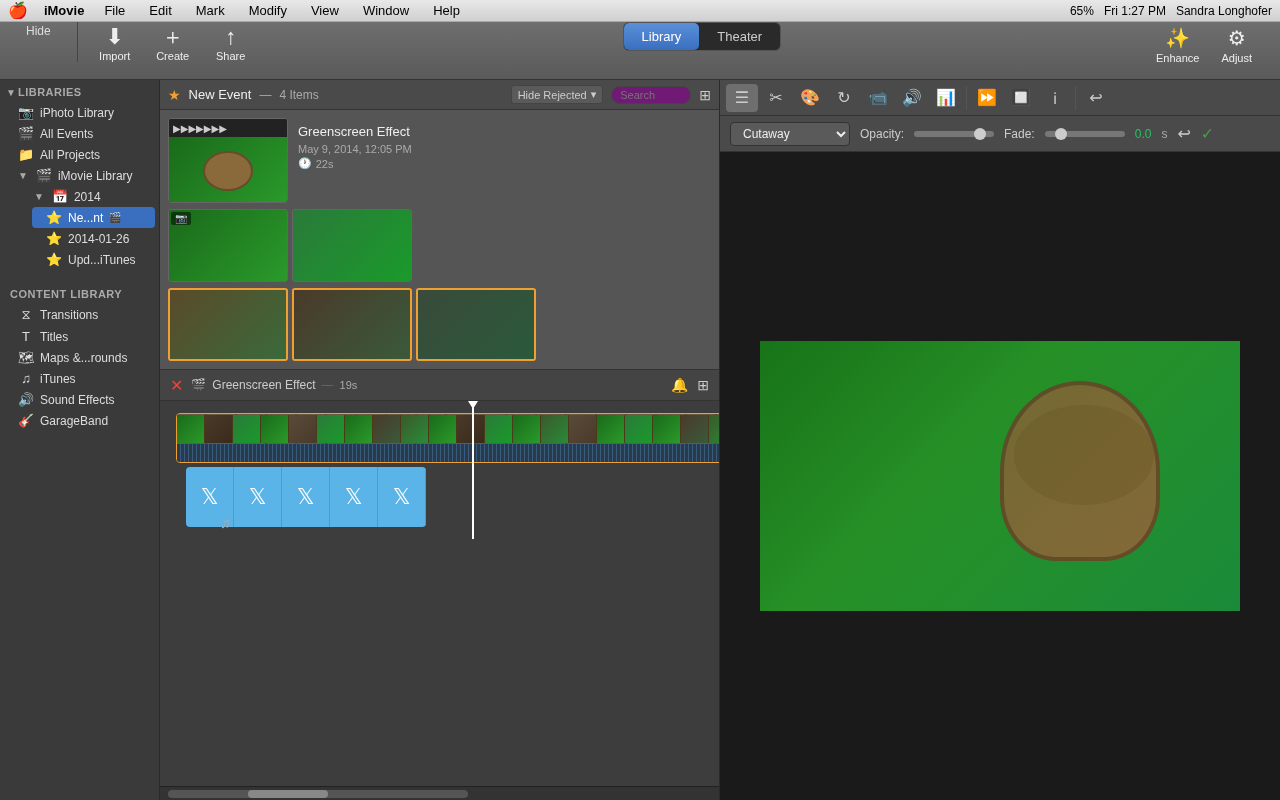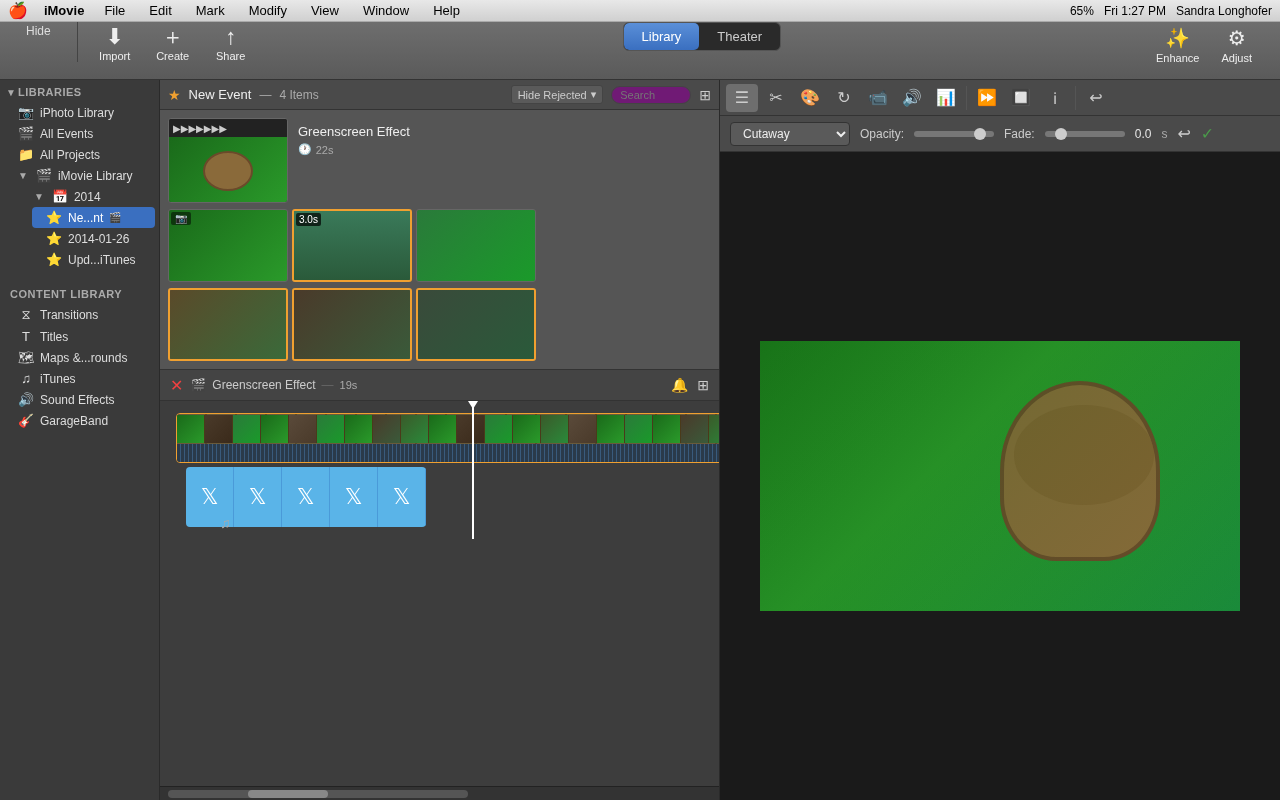--- a/index.html
+++ b/index.html
@@ -235,21 +235,21 @@
       position: absolute; top: -3px; left: 60px; cursor: pointer;
     }
     .fade-label { font-size: 12px; color: #ccc; }
     .fade-slider-track {
       width: 80px; height: 6px; background: #777; border-radius: 3px; position: relative;
     }
     .fade-slider-thumb {
       width: 12px; height: 12px; background: #ccc; border-radius: 50%;
       position: absolute; top: -3px; left: 10px; cursor: pointer;
     }
-    .fade-value { font-size: 12px; color: #e5e5e5; }
+    .fade-value { font-size: 12px; color: #22c55e; }
     .fade-unit { font-size: 12px; color: #aaa; }
     .fade-undo { font-size: 16px; color: #ccc; cursor: pointer; }
     .fade-confirm { font-size: 16px; color: #4a9a4a; cursor: pointer; }
 
     
     #preview-area {
       flex: 1; background: #1a1a1a; display: flex; align-items: center; justify-content: center;
       position: relative; overflow: hidden;
     }
     .preview-video {
@@ -438,35 +438,32 @@
             <div class="clip-large">
               <div class="film-header">
                 <span class="clapperboard">▶▶▶▶▶▶▶</span>
               </div>
               <div class="clip-thumb green">
                 <div class="turtle-shape"></div>
               </div>
             </div>
             <div class="clip-info">
               <div class="clip-name">Greenscreen Effect</div>
+              <div class="clip-date">May 9, 2014, 12:05 PM</div>
               <div class="clip-duration">
                 <span>🕐</span>
                 <span>22s</span>
               </div>
             </div>
           </div>
 
           <div class="clip-row">
             <div class="clip-small gs1">
               <div class="cs-thumb" style="background:linear-gradient(135deg,#1a6a1a,#2a9a2a);"></div>
               <span class="cs-camera-badge">📷</span>
-            </div>
-            <div class="clip-small" style="border:2px solid #f0a030;">
-              <div class="cs-thumb person-green" style="background:linear-gradient(180deg,#3a7a5a,#2a5a3a);"></div>
-              <span class="cs-duration-badge">3.0s</span>
             </div>
             <div class="clip-small">
               <div class="cs-thumb gs2" style="background:linear-gradient(135deg,#2a7a3a,#1a9a2a);"></div>
             </div>
           </div>
 
           <div class="clip-row">
             <div class="clip-small" style="border:2px solid #f0a030;">
               <div class="cs-thumb" style="background:linear-gradient(135deg,#5a4a2a,#3a6a3a);"></div>
             </div>

